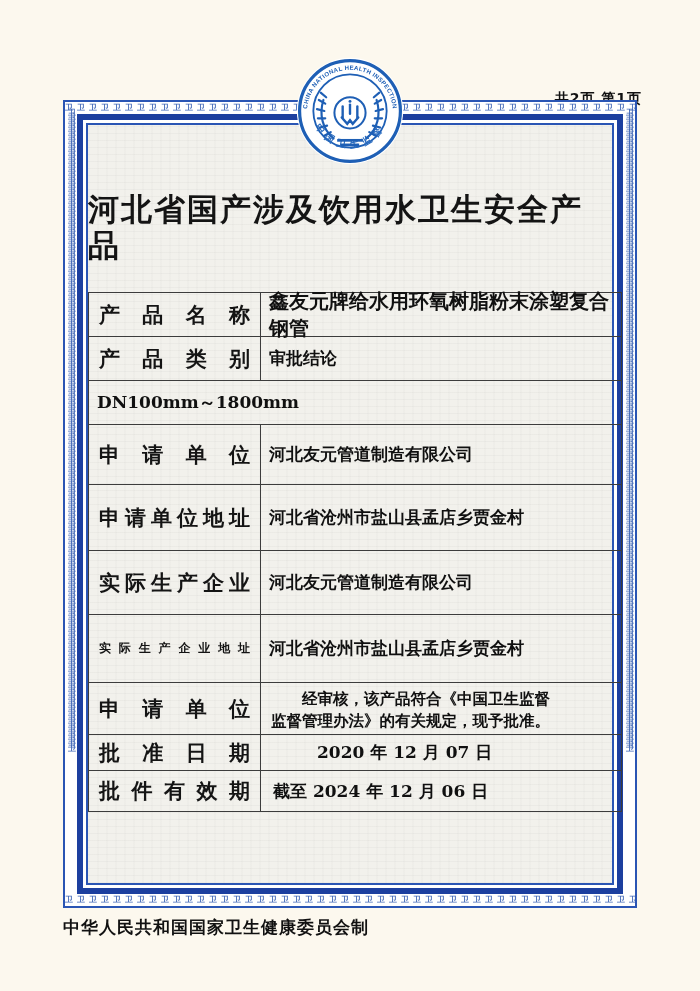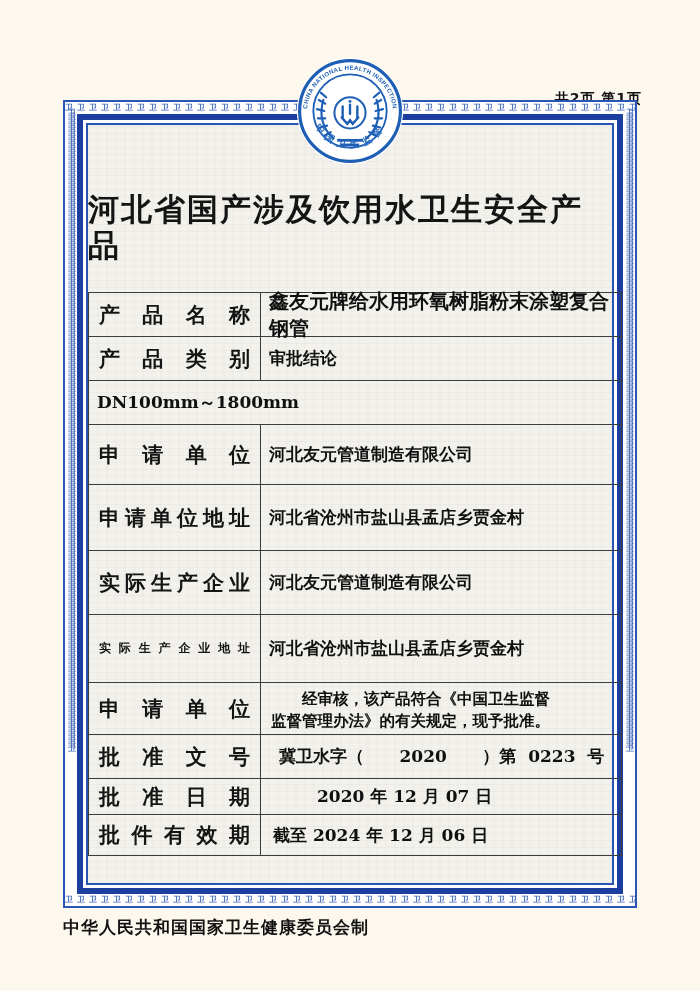--- a/index.html
+++ b/index.html
@@ -164,26 +164,20 @@
           <div class="val">河北省沧州市盐山县孟店乡贾金村</div>
         </div>
         <div class="row r8">
           <div class="lab">
               <span>申请单位</span>
             </div>
           <div class="val conclusion">
             <div class="ind">经审核，该产品符合《中国卫生监督</div>
             <div>监督管理办法》的有关规定，现予批准。</div>
           </div>
-        </div>
-        <div class="row r9">
-          <div class="lab">
-              <span>批准文号</span>
-            </div>
-          <div class="val">冀卫水字（      2020      ）第  0223  号</div>
         </div>
         <div class="row r10">
           <div class="lab">
               <span>批准日期</span>
             </div>
           <div class="val">2020 年 12 月 07 日</div>
         </div>
         <div class="row r11">
           <div class="lab">
               <span>批件有效期</span>

